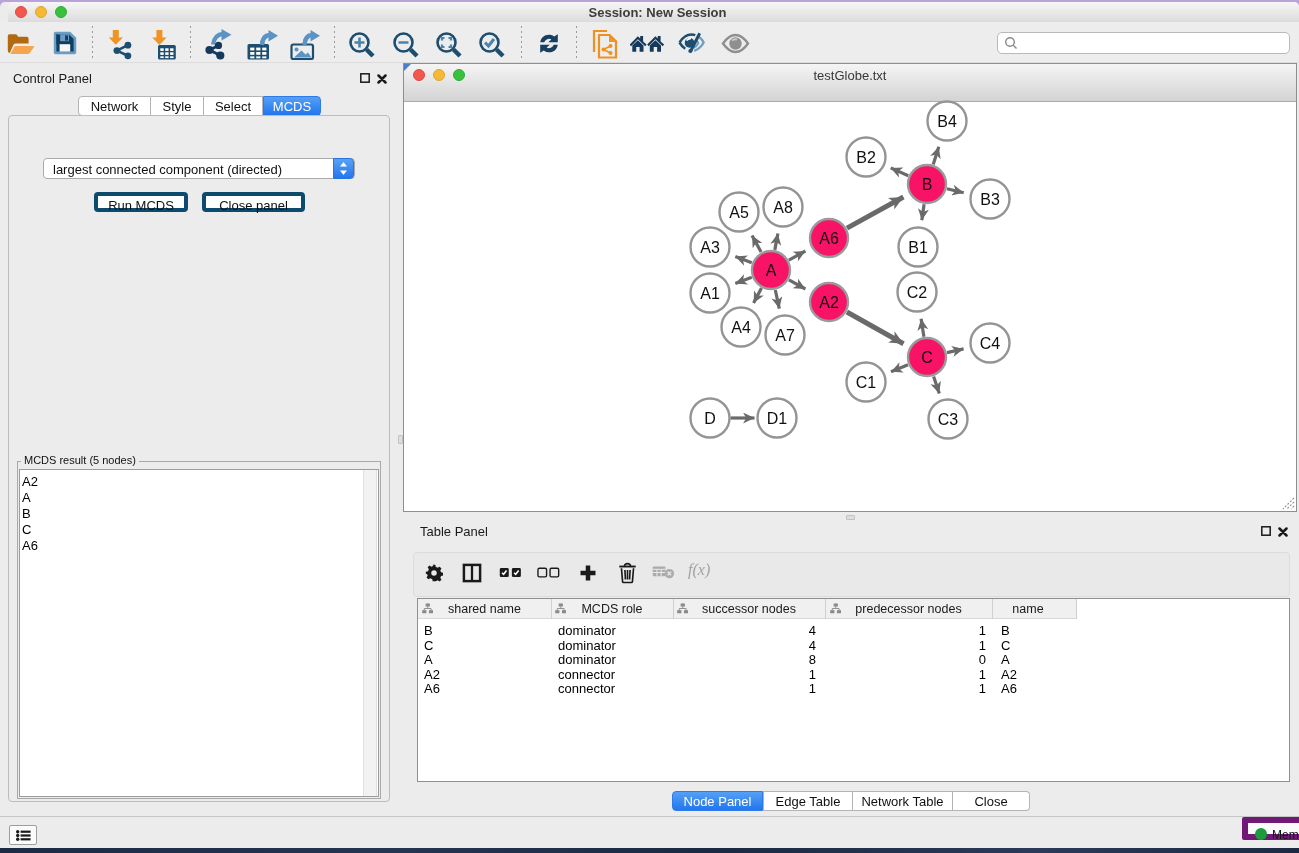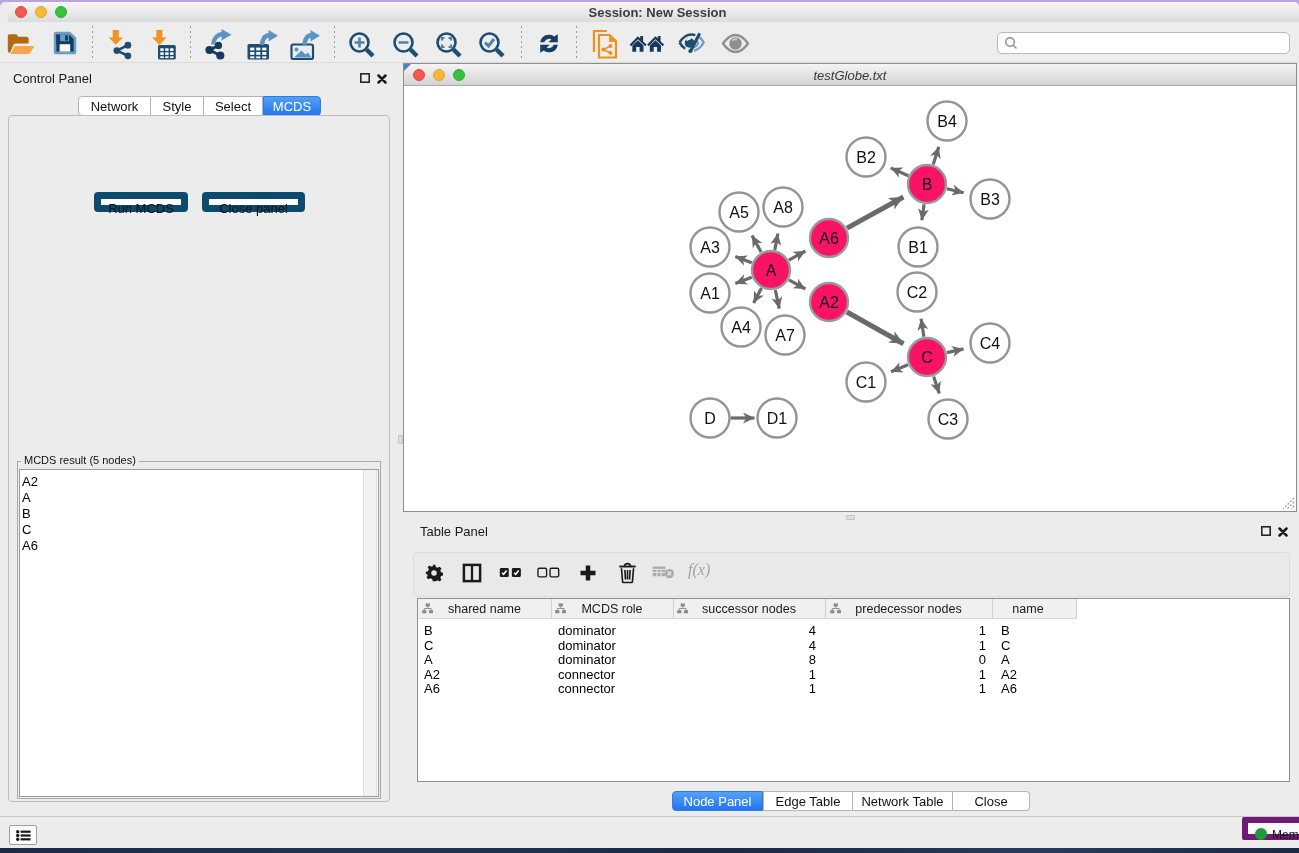--- a/index.html
+++ b/index.html
@@ -19,36 +19,36 @@
 
 #toolbar { position:absolute; left:0; top:20px; width:1299px; height:41px; background:#ededed;
   border-bottom:1px solid #dcdcdc; }
 .tbi { position:absolute; top:0; }
 .tsep { position:absolute; top:4px; height:32px; width:1px;
   background-image:repeating-linear-gradient(#9a9a9a 0 2px, transparent 2px 5px); }
 #searchbox { position:absolute; left:997px; top:10px; width:293px; height:22px;
   background:#fff; border:1px solid #b9b9b9; border-radius:5px; }
 
 .phead { font-size:13px; color:#1a1a1a; }
-.wbtn { background:#fff; border:7px solid #0c4a6e; border-radius:4px;
+.wbtn { background:#fff; border:4px solid #0c4a6e; border-radius:4px;
   font-size:13px; color:#111; text-align:center; font-family:"Liberation Sans",sans-serif; }
 
 #cpanel { position:absolute; left:0; top:61px; width:396px; height:747px; background:#ececec; }
 #cp-title { position:absolute; left:13px; top:8px; }
 #cp-tabs { position:absolute; top:33px; height:20px; left:0; width:396px; }
 .tab { position:absolute; top:0; height:20px; background:#fff; border:1px solid #b4b4b4;
   font-size:13px; color:#111; text-align:center; line-height:19px; }
 .tabsel { background:linear-gradient(#55a0f5,#2276ef); color:#fff; border-color:#2e7ae8; }
 #cp-body { position:absolute; left:8px; top:52px; width:382px; height:687px;
   border:1px solid #bcbcbc; border-radius:4px; background:#ececec; }
 
 #netwin { position:absolute; left:403px; top:61px; width:894px; height:449px;
   background:#fff; border:1px solid #8e8e8e; }
-#nw-title { position:absolute; left:0; top:0; width:100%; height:22px;
-  background:linear-gradient(#f5f5f5,#d3d3d3); border-bottom:1px solid #ababab;font-style:italic; }
+#nw-title { position:absolute; left:0; top:0; width:100%; height:38px;
+  background:linear-gradient(#f5f5f5,#d3d3d3); border-bottom:1px solid #ababab; }
 #nw-title .t { position:absolute; left:0; right:0; top:4px; text-align:center; font-size:13px; color:#383838; }
 
 #tpanel { position:absolute; left:403px; top:515px; width:896px; height:297px; background:#ececec; }
 
 #statusbar { position:absolute; left:0; top:814px; width:1299px; height:30px;
   border-top:1px solid #c6c6c6; background:#ececec; }
 .txt { position:absolute; white-space:nowrap; }
 </style>
 </head>
 <body>
@@ -221,20 +221,31 @@
     <svg class="tbi" style="left:377px;top:11px;position:absolute" width="10" height="10" viewBox="0 0 10 10">
       <path d="M1.5 1.5 L8.5 8.5 M8.5 1.5 L1.5 8.5" stroke="#1a1a1a" stroke-width="2.5" stroke-linecap="round"></path>
     </svg>
     <div id="cp-tabs">
       <div class="tab" style="left:78px; width:73px; border-radius:4px 0 0 4px;">Network</div>
       <div class="tab" style="left:151px; width:53px; border-left:none;">Style</div>
       <div class="tab" style="left:204px; width:59px; border-left:none;">Select</div>
       <div class="tab tabsel" style="left:263px; width:58px; border-radius:0 4px 4px 0;">MCDS</div>
     </div>
     <div id="cp-body"></div>
+    <div style="position:absolute; left:43px; top:95px; width:312px; height:21px; background:#fff;
+         border:1px solid #ababab; border-radius:4px;">
+      <div class="txt" style="left:9px; top:3px; font-size:13px; color:#111;">largest connected component (directed)</div>
+      <div style="position:absolute; right:0; top:-1px; width:21px; height:21px; border-radius:0 4px 4px 0;
+           background:linear-gradient(#58a2f6,#2376ef); border:1px solid #2b74dd;">
+        <svg width="19" height="19" viewBox="0 0 19 19" style="position:absolute;left:0;top:0">
+          <path d="M9.5 3 L13 7.5 L6 7.5 Z" fill="#fff"></path>
+          <path d="M9.5 16 L13 11.5 L6 11.5 Z" fill="#fff"></path>
+        </svg>
+      </div>
+    </div>
     <div class="wbtn" style="position:absolute; left:94px; top:129px; width:94px; height:20px; line-height:19px;">Run MCDS</div>
     <div class="wbtn" style="position:absolute; left:202px; top:129px; width:103px; height:20px; line-height:19px;">Close panel</div>
     <div style="position:absolute; left:17px; top:398px; width:364px; height:338px; border:1px solid #a9a9a9;">
       <div style="position:absolute; left:1px; top:7px; width:360px; height:328px; background:#fff; border:1px solid #9c9c9c;">
         <div class="txt" style="left:2px; top:4px; font-size:13px; line-height:16px;">A2<br>A<br>B<br>C<br>A6</div>
         <div style="position:absolute; right:1px; top:0px; width:14px; height:100%; background:#f2f2f2;
              border-left:1px solid #e0e0e0; border-right:1px solid #e0e0e0;"></div>
       </div>
     </div>
     <div class="txt" style="left:21px; top:391px; font-size:11px; color:#111; background:#ececec; padding:0 3px;">MCDS result (5 nodes)</div>

